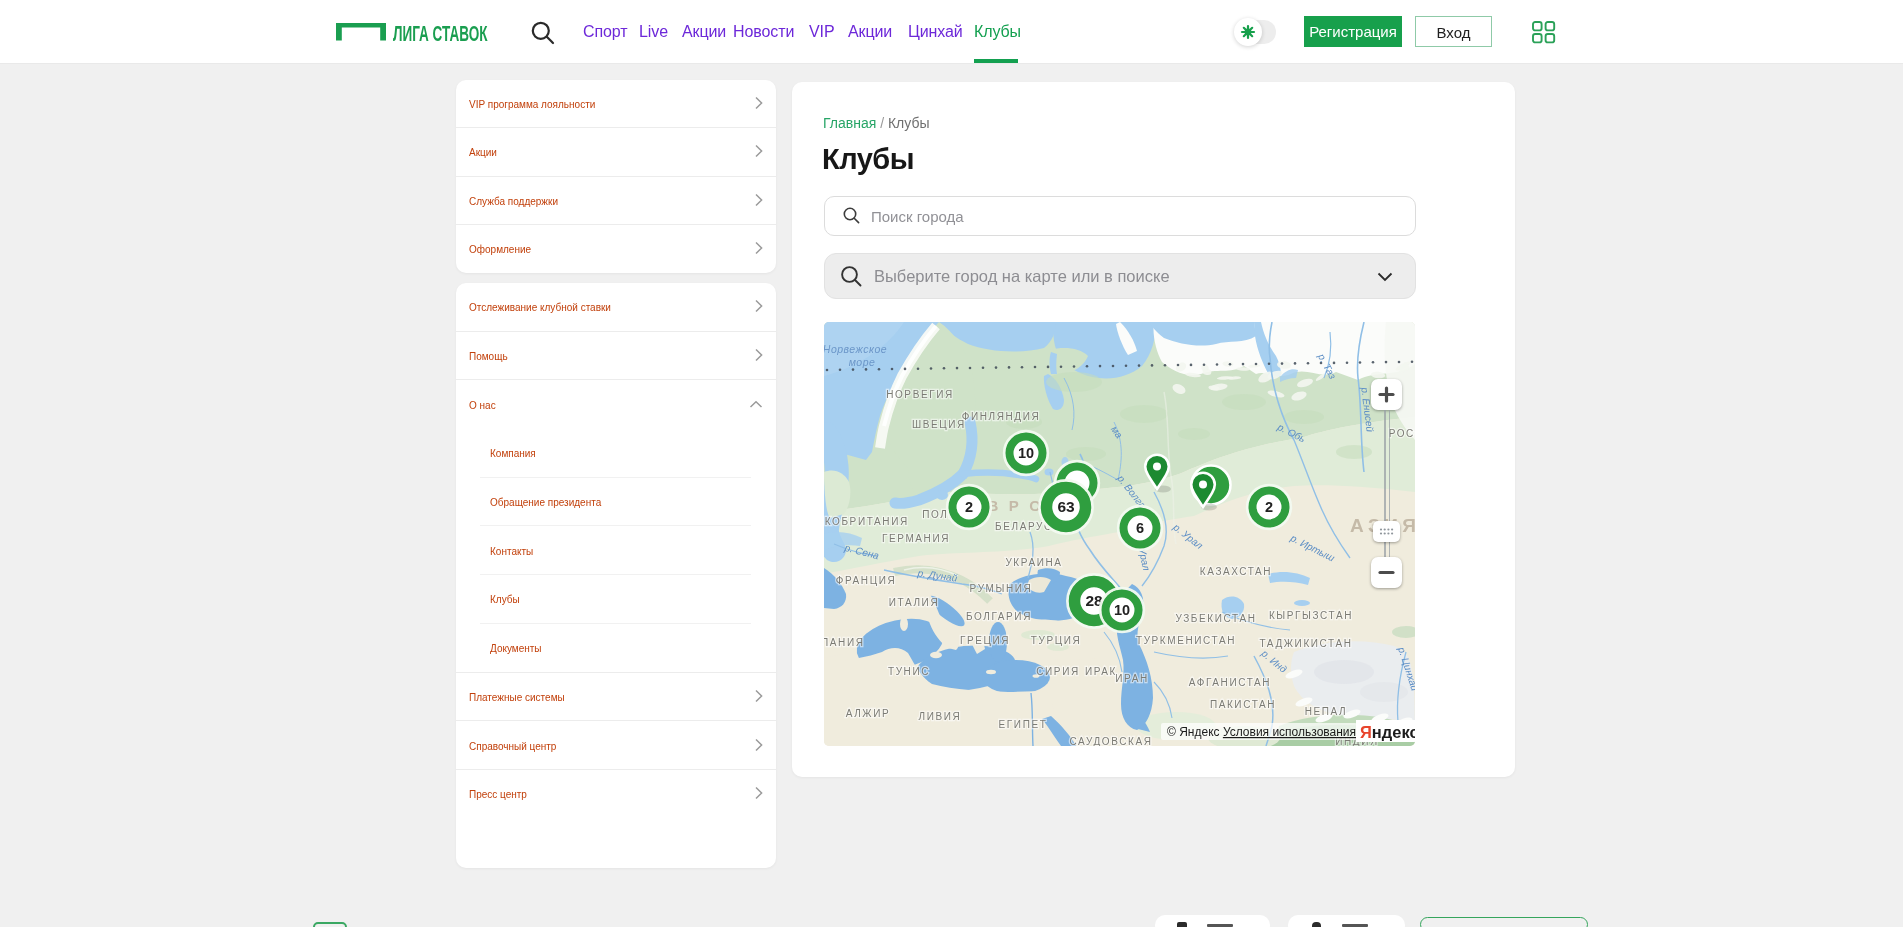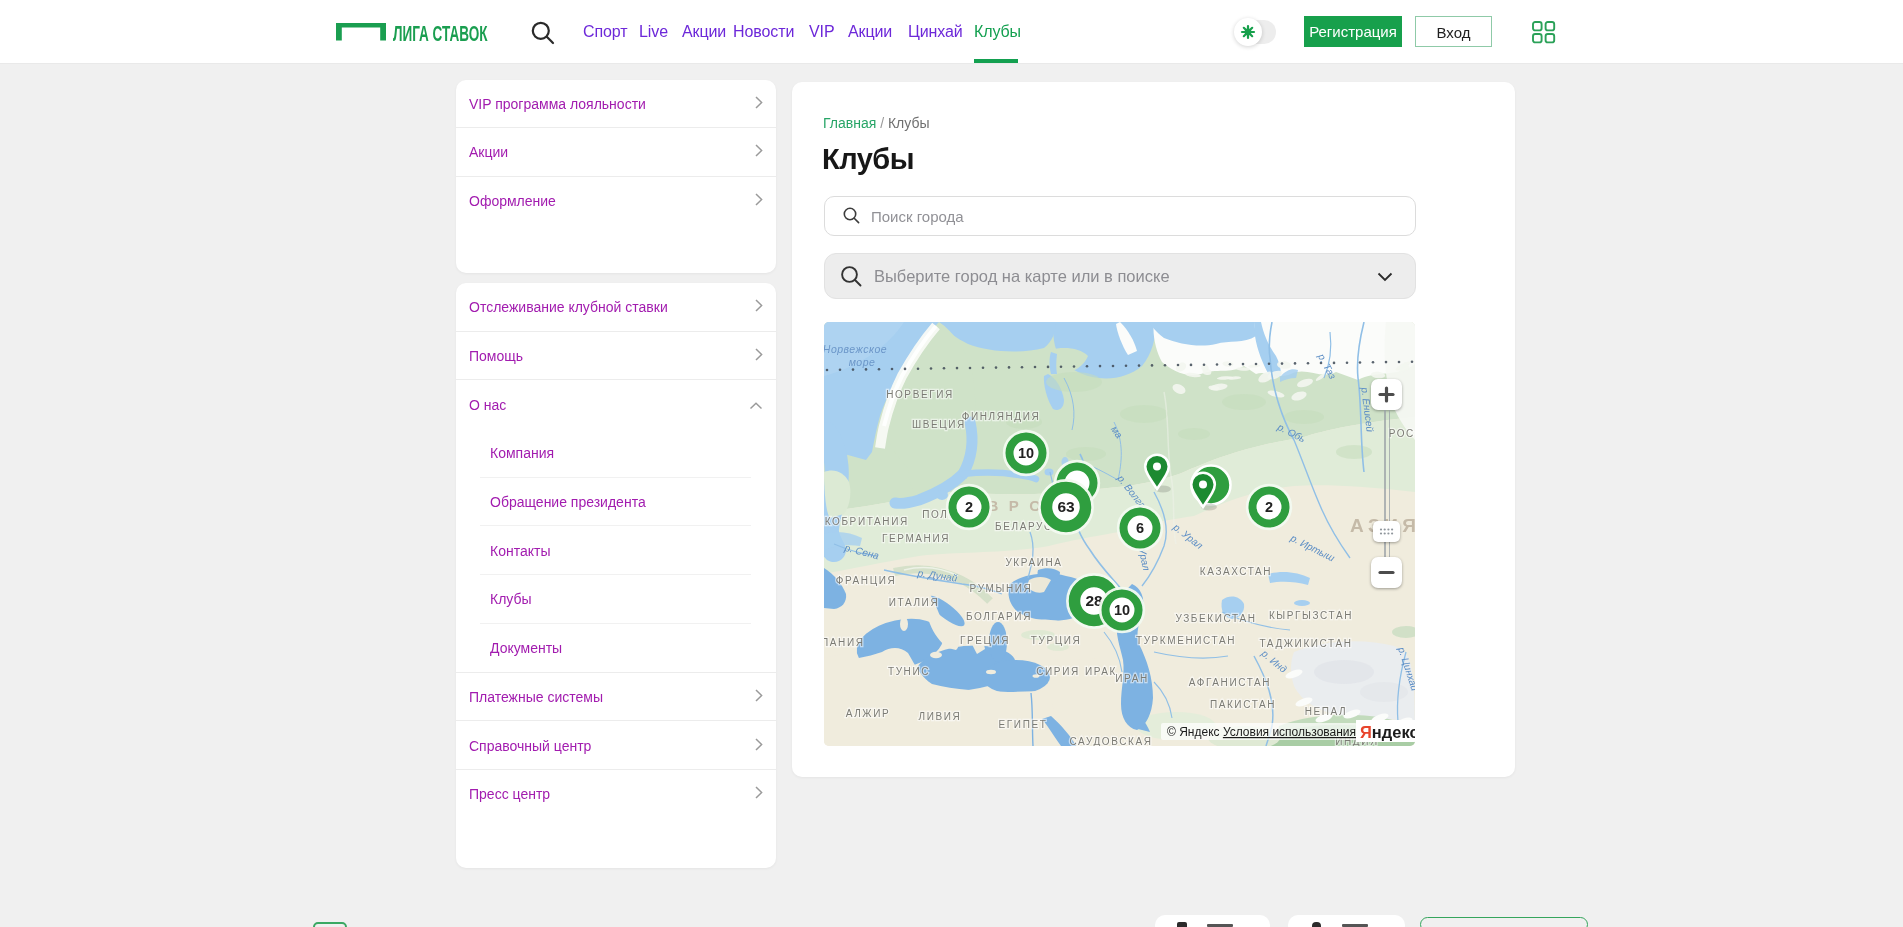--- a/index.html
+++ b/index.html
@@ -16,21 +16,21 @@
 #toggle{position:absolute;left:1236px;top:20px;width:40px;height:24px;background:#ededed;border-radius:12px}
 #knob{position:absolute;left:-2px;top:-2px;width:28px;height:28px;background:#fff;border-radius:50%;box-shadow:0 1px 4px rgba(0,0,0,.18)}
 .btn{position:absolute;top:16px;height:31px;border-radius:0;font-size:15px;text-align:center;line-height:31px}
 #btn-reg{left:1304px;width:98px;background:#17a04c;color:#fff}
 #btn-login{left:1415px;width:77px;background:#fff;border:1px solid #8fcaa8;color:#1f1f1f}
 
 .card{position:absolute;background:#fff;border-radius:10px;box-shadow:0 1px 3px rgba(0,0,0,.05)}
 #side1{left:456px;top:80px;width:320px;height:193px}
 #side1 .srow{height:48.25px}
 #side2{left:456px;top:283px;width:320px;height:585px}
-.srow{position:relative;height:48.7px;font-size:14px;color:#a21caf}
+.srow{position:relative;height:48.7px;font-size:10px;color:#c2410c}
 .srow .t{position:absolute;left:13px;top:50%;transform:translateY(-50%)}
 .srow .t2{position:absolute;left:34px;top:50%;transform:translateY(-50%)}
 .srow .chev{position:absolute;right:13px;top:50%;transform:translateY(-50%)}
 .sep{position:absolute;left:0;right:0;bottom:0;height:1px;background:#ececec}
 .sep2{position:absolute;left:24px;right:25px;bottom:0;height:1px;background:#f1f1f1}
 
 #main{left:792px;top:82px;width:723px;height:695px}
 #crumbs{position:absolute;left:31px;top:33px;font-size:14px;color:#7c7c7c}
 #crumbs .g{color:#27a567}
 #title{position:absolute;left:30px;top:61px;font-size:29px;font-weight:bold;color:#171717;letter-spacing:-0.5px}
@@ -92,20 +92,27 @@
 <div class="card" id="side1">
   <div class="srow">
       <span class="t">VIP программа лояльности</span>
       <span class="chev"><svg width="8" height="14">
           <path d="M1 1.5l5.6 5.5L1 12.5" stroke="#9a9a9a" stroke-width="1.5" fill="none"></path>
         </svg></span>
       <div class="sep"></div>
     </div>
   <div class="srow">
       <span class="t">Акции</span>
+      <span class="chev"><svg width="8" height="14">
+          <path d="M1 1.5l5.6 5.5L1 12.5" stroke="#9a9a9a" stroke-width="1.5" fill="none"></path>
+        </svg></span>
+      <div class="sep"></div>
+    </div>
+  <div class="srow">
+      <span class="t">Служба поддержки</span>
       <span class="chev"><svg width="8" height="14">
           <path d="M1 1.5l5.6 5.5L1 12.5" stroke="#9a9a9a" stroke-width="1.5" fill="none"></path>
         </svg></span>
       <div class="sep"></div>
     </div>
   <div class="srow">
       <span class="t">Оформление</span>
       <span class="chev"><svg width="8" height="14">
           <path d="M1 1.5l5.6 5.5L1 12.5" stroke="#9a9a9a" stroke-width="1.5" fill="none"></path>
         </svg></span>

